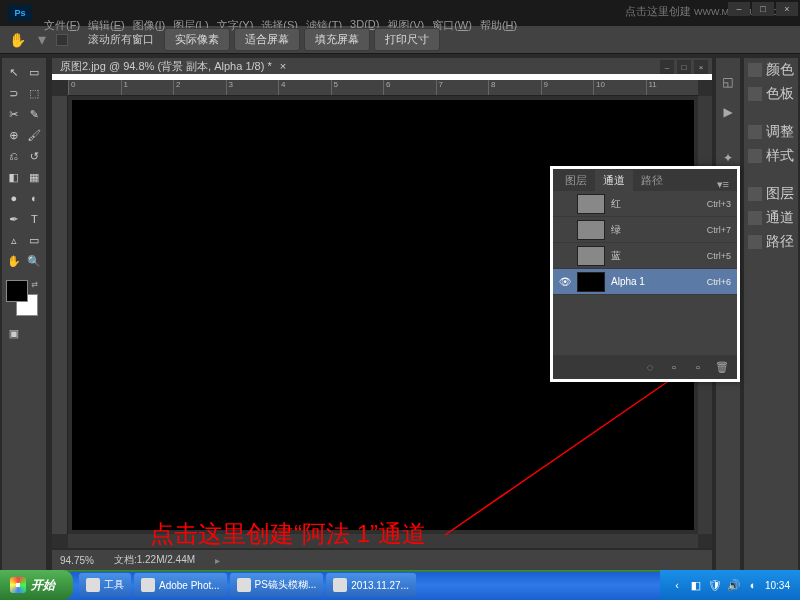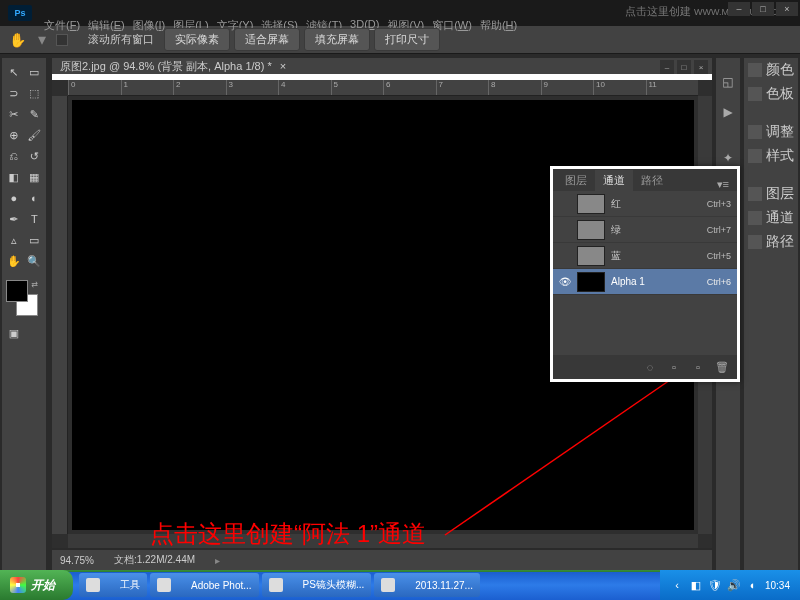--- a/index.html
+++ b/index.html
@@ -59,21 +59,21 @@
 .channel-row.selected .ch-shortcut { color: #eaeaea; }
 .panel-filler { height: 60px; background: #424242; }
 .panel-footer { height: 24px; background: #383838; display: flex; align-items: center; justify-content: flex-end; gap: 10px; padding: 0 8px; }
 .pf-icon { width: 14px; height: 14px; color: #aaa; font-size: 11px; display: flex; align-items: center; justify-content: center; cursor: pointer; }
 .annotation-line { position: absolute; z-index: 5; pointer-events: none; }
 .annotation-text { position: absolute; bottom: 50px; left: 150px; color: #ff0000; font-size: 24px; font-weight: normal; z-index: 6; }
 .taskbar { position: absolute; bottom: 0; left: 0; right: 0; height: 30px; background: linear-gradient(to bottom, #3a8e3c 0%, #2a7a2f 8%, #1b5fd0 8%, #2d7be8 50%, #1b5fd0 100%); display: flex; align-items: center; }
 .start-btn { height: 30px; padding: 0 18px 0 10px; background: linear-gradient(to bottom, #52b455, #2a7a2f); color: #fff; font-size: 12px; font-weight: bold; display: flex; align-items: center; gap: 5px; border-radius: 0 10px 10px 0; cursor: pointer; font-style: italic; }
 .start-logo { width: 16px; height: 16px; background: radial-gradient(circle, #fff 20%, transparent 20%), conic-gradient(#ff4040, #40ff40, #4080ff, #ffff40, #ff4040); border-radius: 3px; }
 .task-items { display: flex; gap: 3px; margin-left: 6px; flex: 1; overflow: hidden; }
-.task-item { height: 24px; padding: 0 7px; background: linear-gradient(to bottom, #4a90e8, #2a68c0); color: #fff; font-size: 10px; display: flex; align-items: center; gap: 20px; border-radius: 3px; cursor: pointer; white-space: nowrap; }
+.task-item { height: 24px; padding: 0 7px; background: linear-gradient(to bottom, #4a90e8, #2a68c0); color: #fff; font-size: 10px; display: flex; align-items: center; gap: 4px; border-radius: 3px; cursor: pointer; white-space: nowrap; }
 .task-icon { width: 14px; height: 14px; background: #ddd; border-radius: 2px; }
 .tray { height: 30px; padding: 0 10px; background: linear-gradient(to bottom, #1a90e8, #0a6cc8); display: flex; align-items: center; gap: 5px; color: #fff; font-size: 10px; }
 .tray-icon { width: 14px; height: 14px; font-size: 11px; display: flex; align-items: center; justify-content: center; }
 </style>
 </head>
 <body>
 
 <div class="titlebar">
   <div class="ps-logo">Ps</div>
   <div class="menubar" id="menubar">

